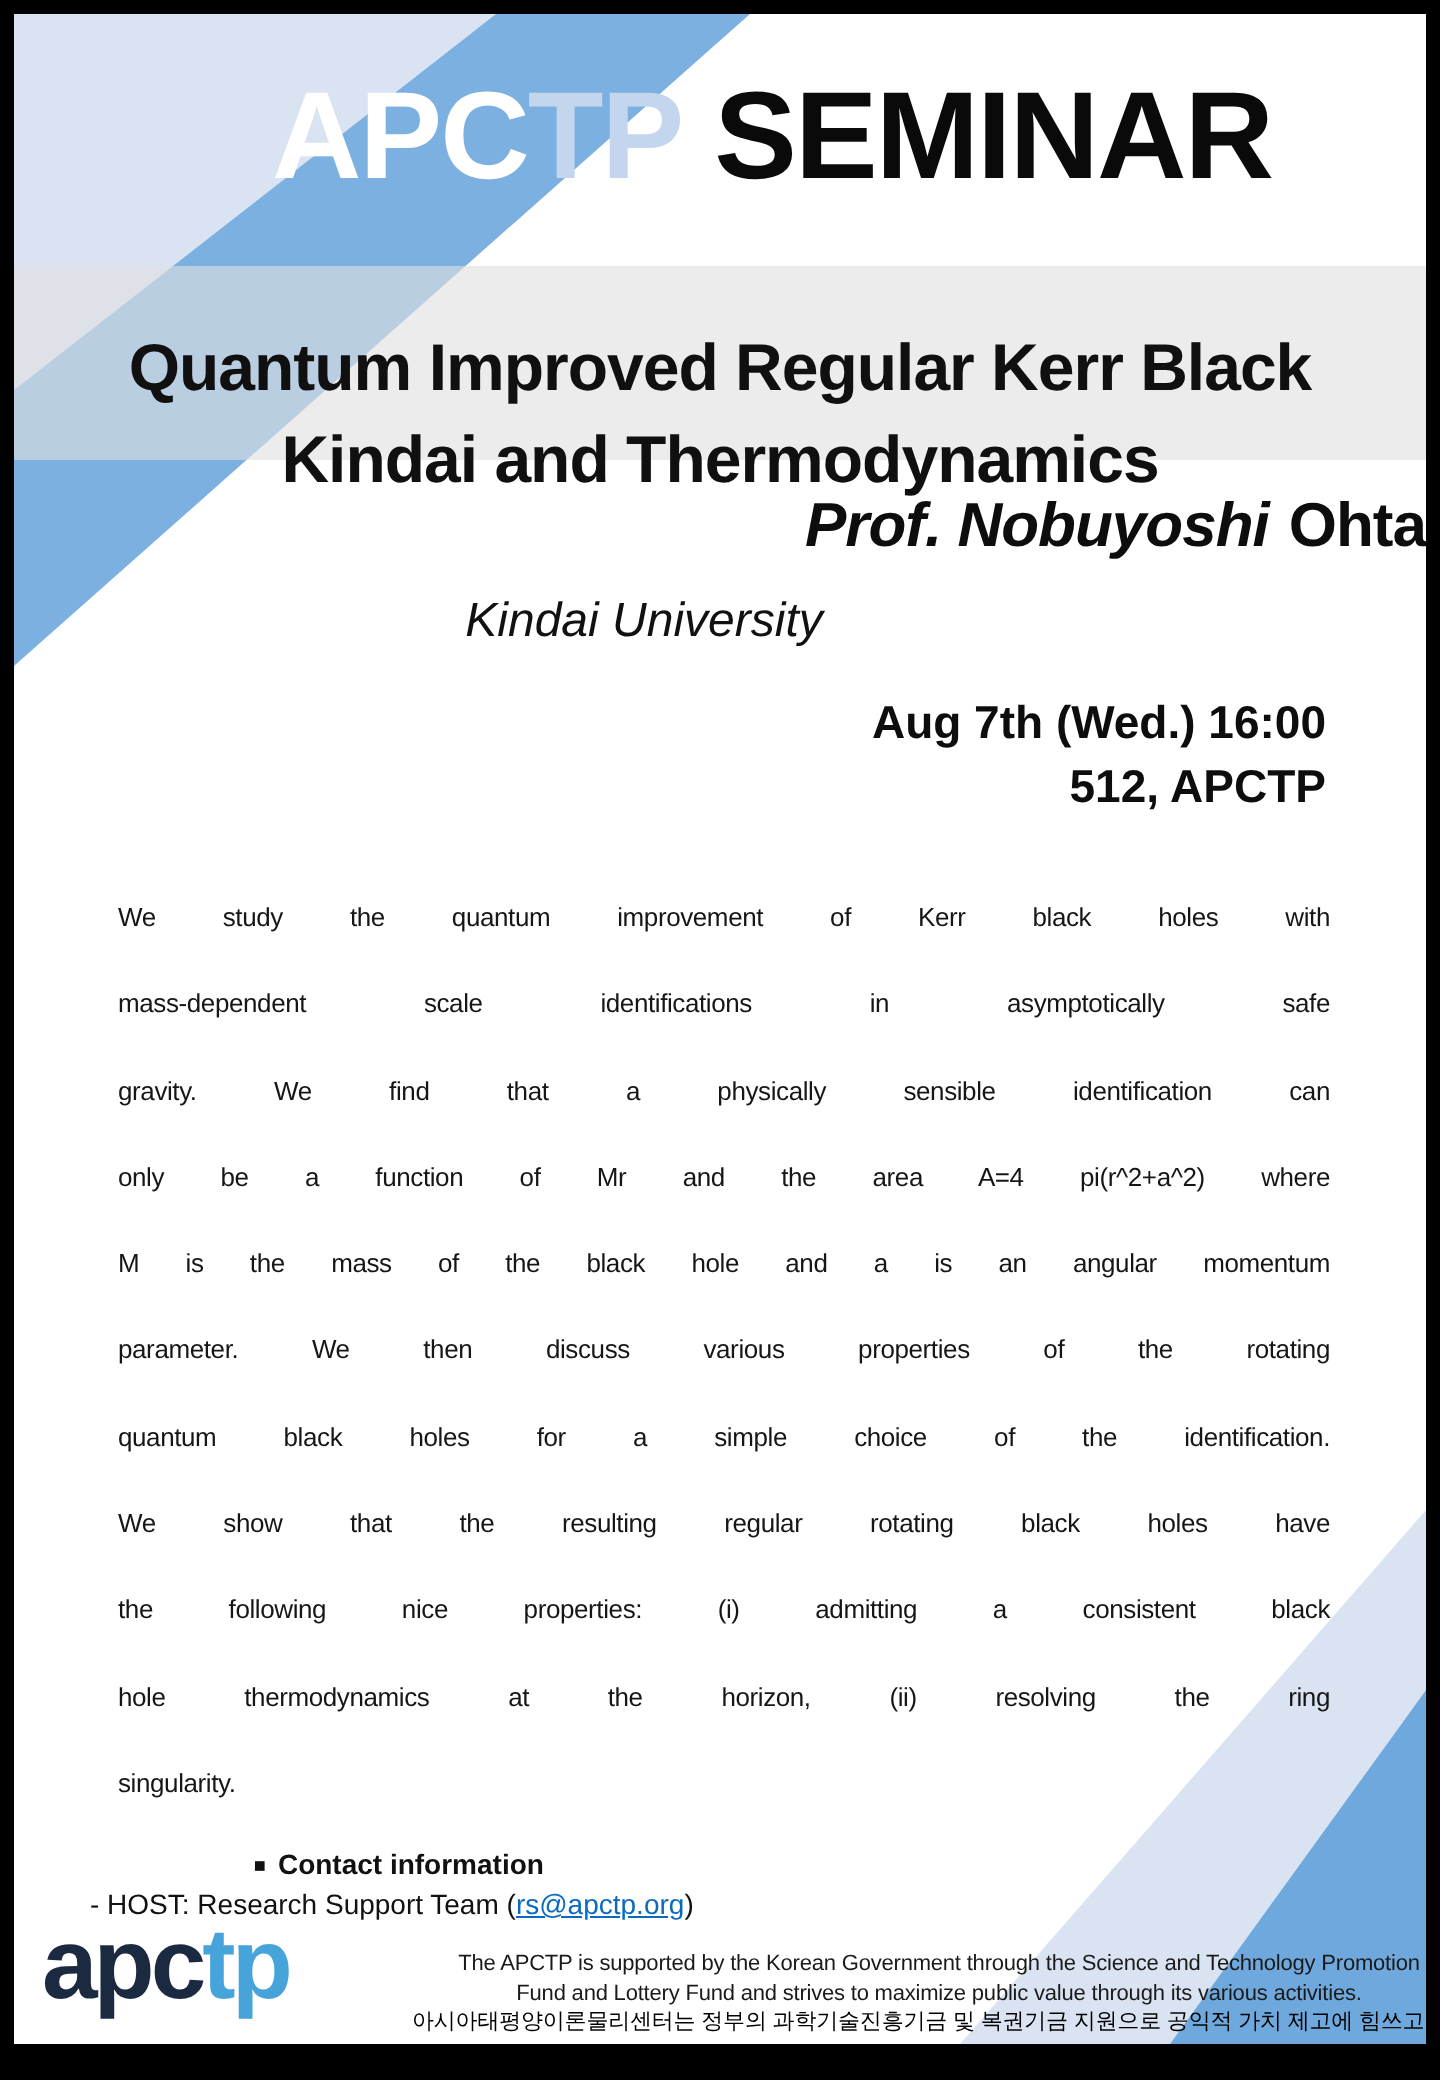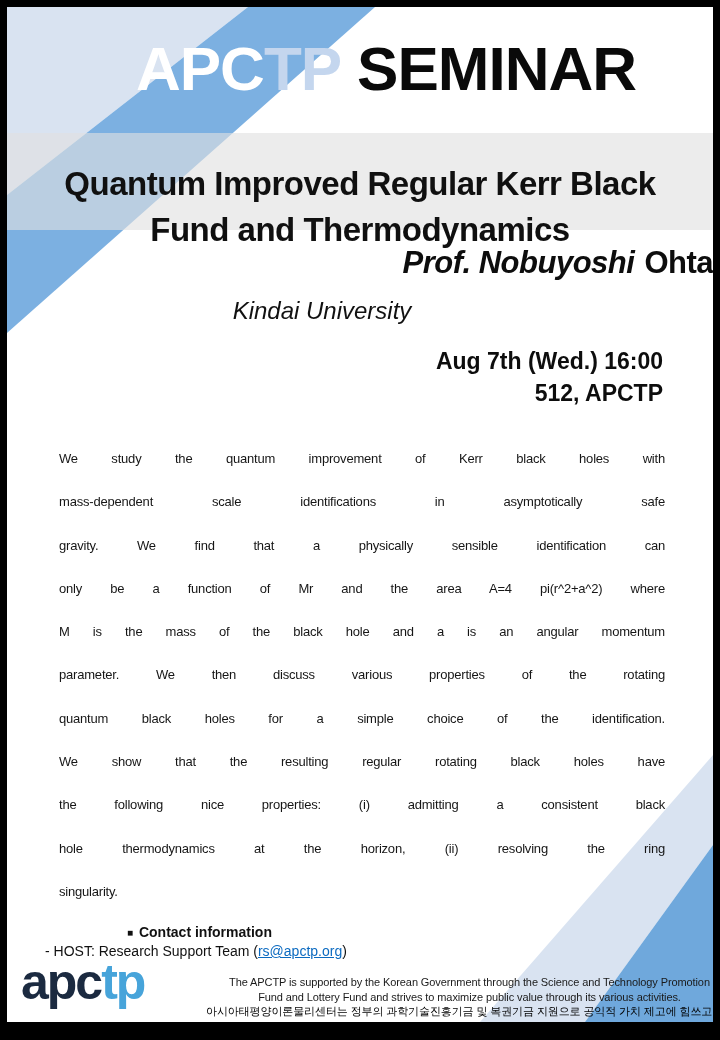--- a/index.html
+++ b/index.html
@@ -84,21 +84,21 @@
   </svg>
 
   <div class="gray-band"></div>
 
   <div class="layer masthead">
     <span class="brand-light">APC</span><span class="brand-accent">TP</span><span class="event-type">SEMINAR</span>
   </div>
 
   <div class="layer talk-title">
     <div>Quantum Improved Regular Kerr Black</div>
-    <div>Fund and Thermodynamics</div>
+    <div>Kindai and Thermodynamics</div>
   </div>
 
   <div class="layer speaker">
     <span class="given">Prof. Nobuyoshi</span><span>Ohta</span>
   </div>
 
   <div class="layer affiliation">Kindai University</div>
 
   <div class="layer datetime">
     <div>Aug 7th (Wed.) 16:00</div>

